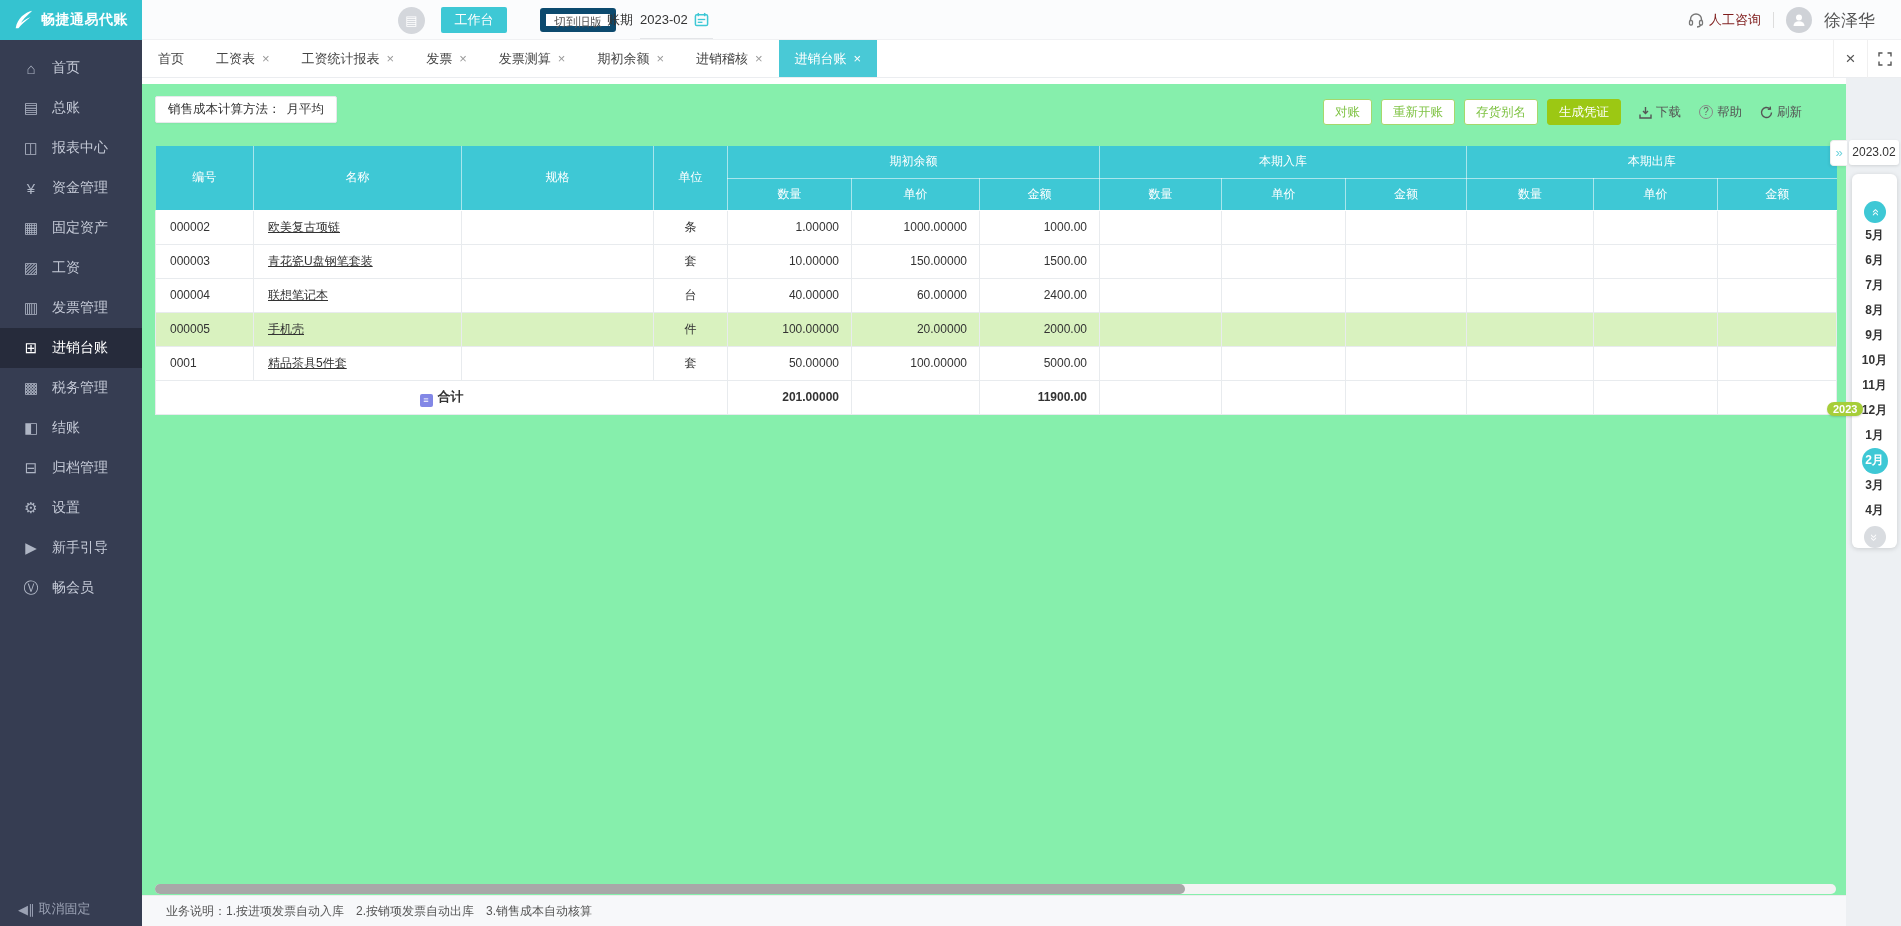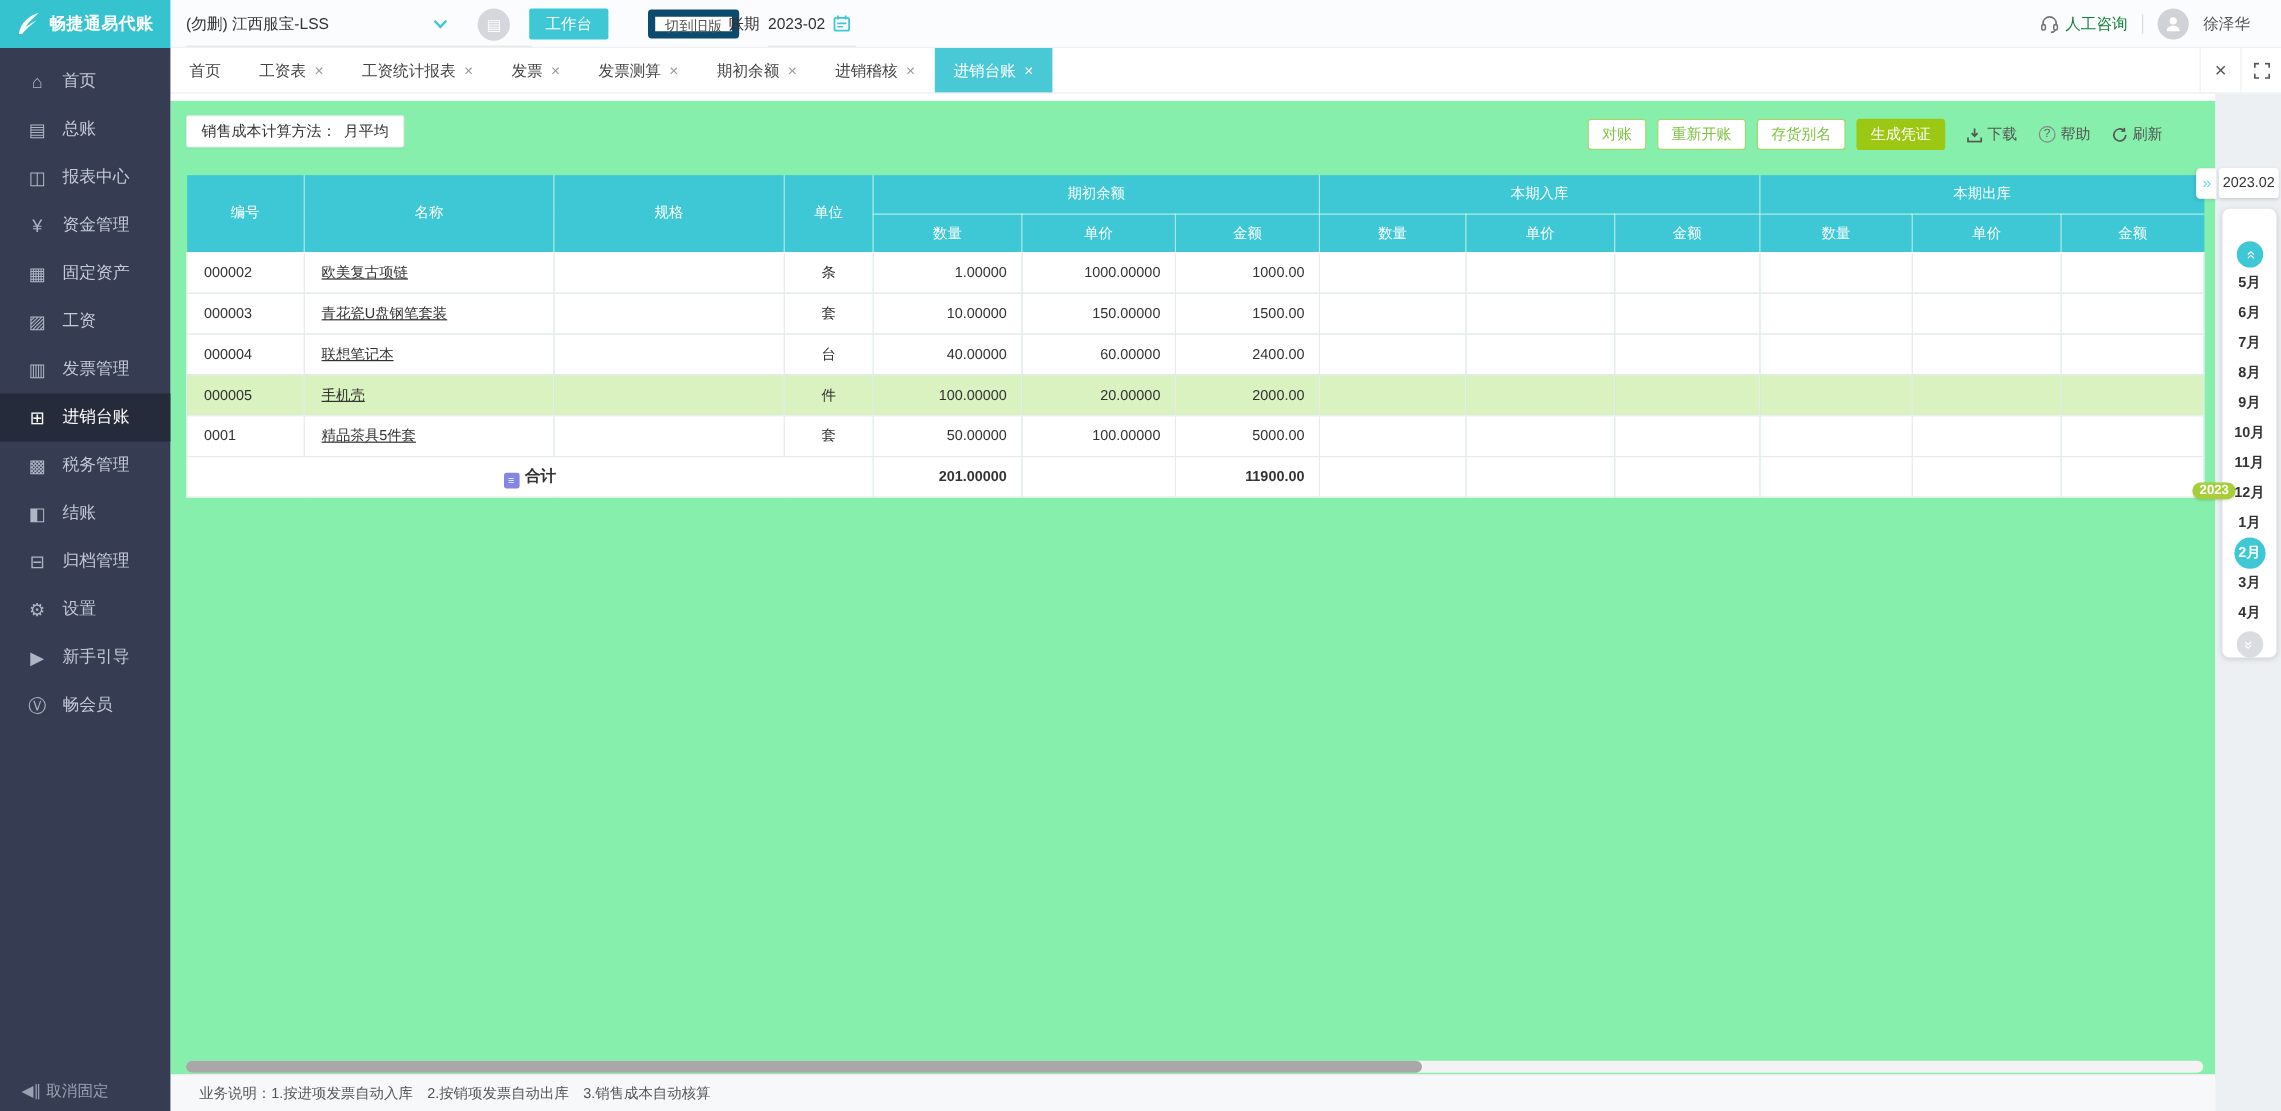--- a/index.html
+++ b/index.html
@@ -13,24 +13,24 @@
   .logo-mark { width:22px; height:22px; flex:0 0 auto; }
   .logo-text { font-size:14px; font-weight:bold; letter-spacing:.5px; }
   .tb-select { position:absolute; left:155px; top:0; width:288px; height:39px; border-bottom:1px solid #e3e5e8; font-size:13px; color:#333; line-height:39px; cursor:pointer; }
   .tb-chev { position:absolute; left:208px; top:14px; width:8px; height:8px; border-right:2px solid #3EC8D5; border-bottom:2px solid #3EC8D5; transform:rotate(45deg); }
   .tb-badge { position:absolute; left:398px; top:7px; width:27px; height:27px; border-radius:50%; background:#d4d7dc; color:#fff; text-align:center; line-height:27px; font-size:13px; }
   .btn-workbench { position:absolute; left:441px; top:7px; width:66px; height:26px; background:#3EC8D5; color:#fff; border:none; border-radius:2px; font-size:13px; cursor:pointer; }
   .btn-oldver { position:absolute; left:540px; top:8px; height:24px; padding:0 8px; background:#fff; color:#555; border:6px solid #0c4a6e; border-radius:3px; font-size:12px; cursor:pointer; }
   .tb-period-label { position:absolute; left:607px; top:0; line-height:39px; font-size:13px; color:#333; }
   .tb-date { position:absolute; left:640px; top:0; height:39px; line-height:39px; border-bottom:1px solid #e3e5e8; font-size:13px; color:#333; display:flex; align-items:center; gap:6px; padding-right:4px; cursor:pointer; }
   .tb-right { position:absolute; right:26px; top:0; height:40px; display:flex; align-items:center; gap:12px; }
-  .tb-support { display:flex; align-items:center; gap:5px; font-size:13px; color:#15803d; cursor:pointer; }
+  .tb-support { display:flex; align-items:center; gap:5px; font-size:13px; color:#7f1d1d; cursor:pointer; }
   .tb-divider { width:1px; height:16px; background:#ddd; }
   .tb-avatar { width:26px; height:26px; border-radius:50%; background:#cfd2d7; display:flex; align-items:center; justify-content:center; }
-  .tb-user { font-size:13px; color:#555; cursor:pointer; }
+  .tb-user { font-size:17px; color:#555; cursor:pointer; }
 
   
   .sidebar { position:absolute; left:0; top:40px; width:142px; height:886px; background:#363d52; z-index:4; }
   .side-list { position:absolute; top:8px; left:0; width:142px; }
   .side-item { height:40px; display:flex; align-items:center; gap:12px; padding-left:22px; color:#c4c9d6; font-size:14px; cursor:pointer; }
   .side-item.active { background:#262b3b; color:#fff; }
   .side-icon { width:18px; text-align:center; font-size:15px; color:#aeb5c4; }
   .side-item.active .side-icon { color:#fff; }
   .side-unpin { position:absolute; left:18px; bottom:8px; color:#9aa1b3; font-size:13px; display:flex; gap:4px; align-items:center; cursor:pointer; }
 
@@ -100,24 +100,20 @@
 <body>
 
 <div id="stage">
 
   <div class="topbar">
     <div class="logo">
       <svg class="logo-mark" viewBox="0 0 24 24">
           <path d="M4 21 C6 10 14 4 22 2 C16 8 13 10 10 15 C14 12 17 10 20 9 C15 13 10 17 7 21 Z" fill="#fff"></path>
         </svg>
       <span class="logo-text">畅捷通易代账</span>
-    </div>
-    <div class="tb-select">
-      <span>(勿删) 江西服宝-LSS</span>
-      <i class="tb-chev"></i>
     </div>
     <div class="tb-badge">▤</div>
     <button class="btn-workbench">工作台</button>
     <button class="btn-oldver">切到旧版</button>
     <span class="tb-period-label">账期</span>
     <div class="tb-date">
       <span>2023-02</span>
       <svg width="15" height="15" viewBox="0 0 16 16">
           <rect x="1.5" y="3" width="13" height="11.5" rx="1.5" fill="none" stroke="#3EC8D5" stroke-width="1.6"></rect>
           <line x1="4.6" y1="1" x2="4.6" y2="4.5" stroke="#3EC8D5" stroke-width="1.6"></line>

